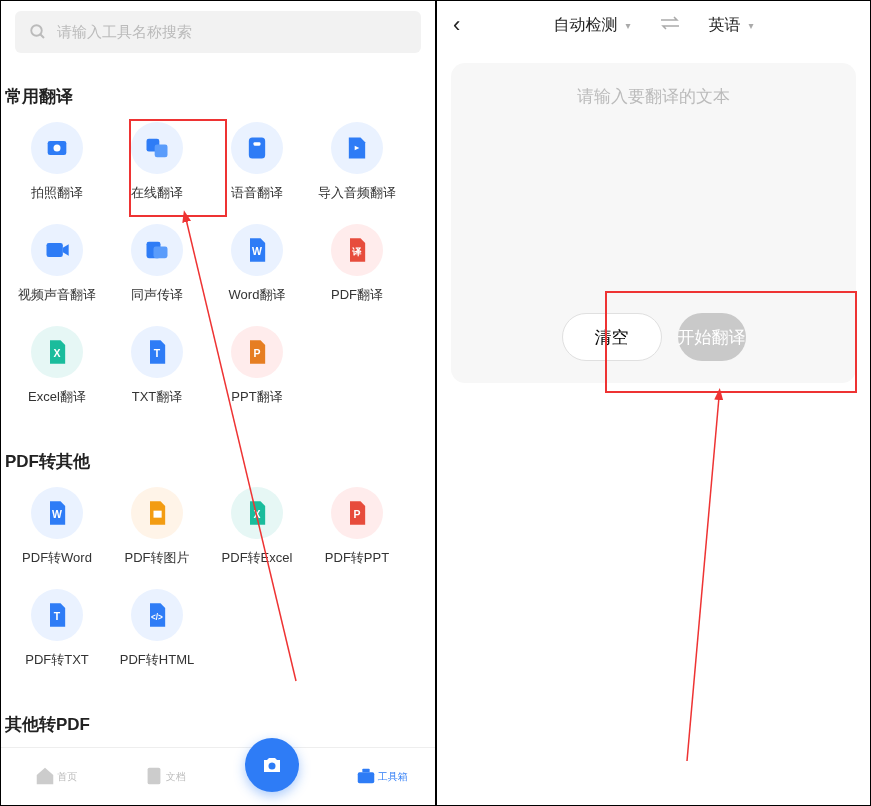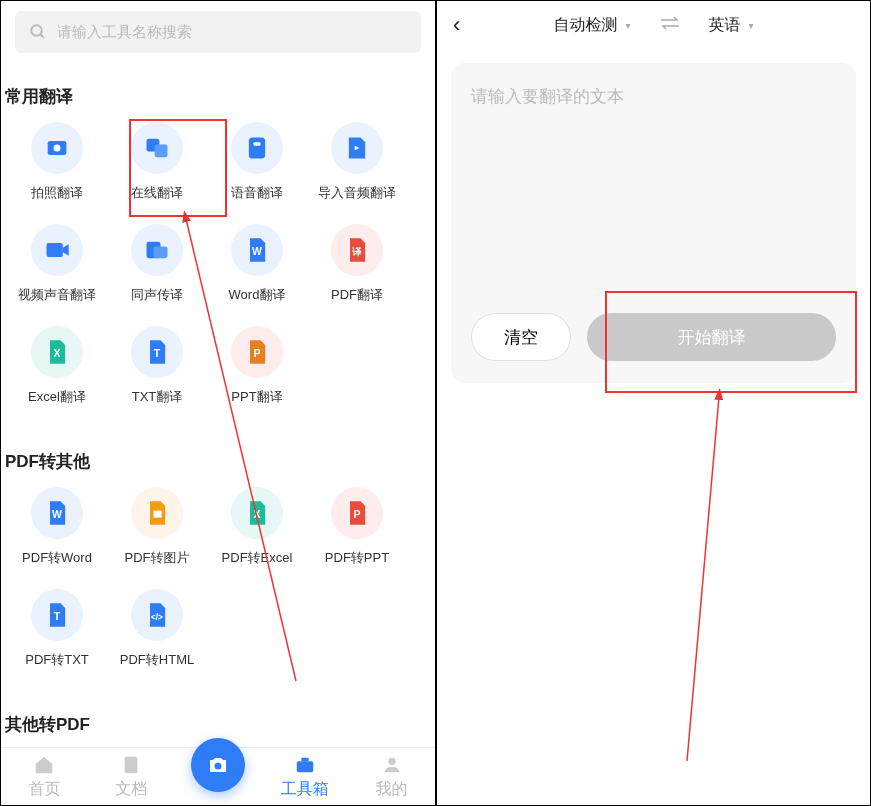--- a/index.html
+++ b/index.html
@@ -17,34 +17,34 @@
     .grid-item { width: 100px; display: flex; flex-direction: column; align-items: center; margin-bottom: 22px; }
     .icon-circle { width: 52px; height: 52px; border-radius: 50%; display: flex; align-items: center; justify-content: center; }
     .icon-bg-blue { background: #eaf2ff; }
     .icon-bg-orange { background: #fff4e8; }
     .icon-bg-red { background: #ffecec; }
     .icon-bg-teal { background: #e6f7f5; }
     .grid-item .label { font-size: 13px; color: #333; margin-top: 10px; text-align: center; }
     .highlight-box { border: 2px solid #e33; position: absolute; pointer-events: none; }
     .arrow-svg { position: absolute; pointer-events: none; }
     .bottom-nav { position: absolute; bottom: 0; left: 0; right: 0; height: 58px; background: #fff; border-top: 1px solid #eee; display: flex; }
-    .nav-item { flex: 1; display: flex; flex-direction: column; align-items: center; justify-content: center; color: #bbb; font-size: 16px; }
+    .nav-item { flex: 1; display: flex; flex-direction: row; align-items: center; justify-content: center; color: #bbb; font-size: 10px; }
     .nav-item.active { color: #2e7cf6; }
     .nav-item .nav-icon { width: 24px; height: 24px; margin-bottom: 2px; display:flex; align-items:center; justify-content:center; }
     .camera-fab { width: 54px; height: 54px; border-radius: 50%; background: #2e7cf6; display: flex; align-items: center; justify-content: center; position: relative; top: -12px; box-shadow: 0 4px 12px rgba(46,124,246,0.4); }
     .partial-row { display: flex; padding: 0 10px; }
 
     
     .top-bar { display: flex; align-items: center; justify-content: center; height: 48px; position: relative; }
     .back-btn { position: absolute; left: 16px; font-size: 22px; color: #222; }
     .lang-block { display: flex; align-items: center; font-size: 16px; font-weight: 400; color: #222; }
     .lang-block span { margin: 0 4px; }
     .swap-icon { margin: 0 24px; color: #999; }
     .chev { font-size: 10px; color: #aaa; margin-left: 2px; }
-    .input-card { margin: 14px 14px 0; background: #f7f7f7; border-radius: 14px; padding: 22px 20px; min-height: 320px; display: flex; flex-direction: column; }
+    .input-card { margin: 14px 14px 0; background: #f7f7f7; border-radius: 14px; padding: 22px 20px; min-height: 320px; display: flex; flex-direction: column; align-items: center; }
     .input-card .placeholder { color: #bbb; font-size: 17px; flex: 1; }
     .btn-row { display: flex; gap: 16px; margin-top: 20px; }
     .btn-clear { flex: 0 0 100px; height: 48px; border: 1.5px solid #e0e0e0; border-radius: 26px; background: #fff; color: #000000; font-size: 17px; display:flex; align-items:center; justify-content:center; }
     .btn-translate { flex: 1; height: 48px; border-radius: 26px; background: #c9c9c9; color: #fff; font-size: 17px; display:flex; align-items:center; justify-content:center;font-family:Liberation Mono, monospace; }
 
     .doc-icon { width: 28px; height: 28px; }
   </style>
 </head>
 <body>
 
@@ -290,29 +290,20 @@
         </div>
     </div>
     <div class="nav-item active">
       <div class="nav-icon">
           <svg width="22" height="22" viewBox="0 0 24 24" fill="#2e7cf6">
             <rect x="3" y="8" width="18" height="12" rx="2"></rect>
             <rect x="8" y="4" width="8" height="4" rx="1"></rect>
           </svg>
         </div>
       <span>工具箱</span>
-    </div>
-    <div class="nav-item">
-      <div class="nav-icon">
-          <svg width="22" height="22" viewBox="0 0 24 24" fill="#ccc">
-            <circle cx="12" cy="8" r="4"></circle>
-            <path d="M4 20c0-4 4-6 8-6s8 2 8 6z"></path>
-          </svg>
-        </div>
-      <span>我的</span>
     </div>
   </div>
 </div>
 
 <div class="screen screen-right">
   <div class="top-bar">
     <div class="back-btn">‹</div>
     <div class="lang-block">
       <span>自动检测</span>
         <span class="chev">▾</span>

